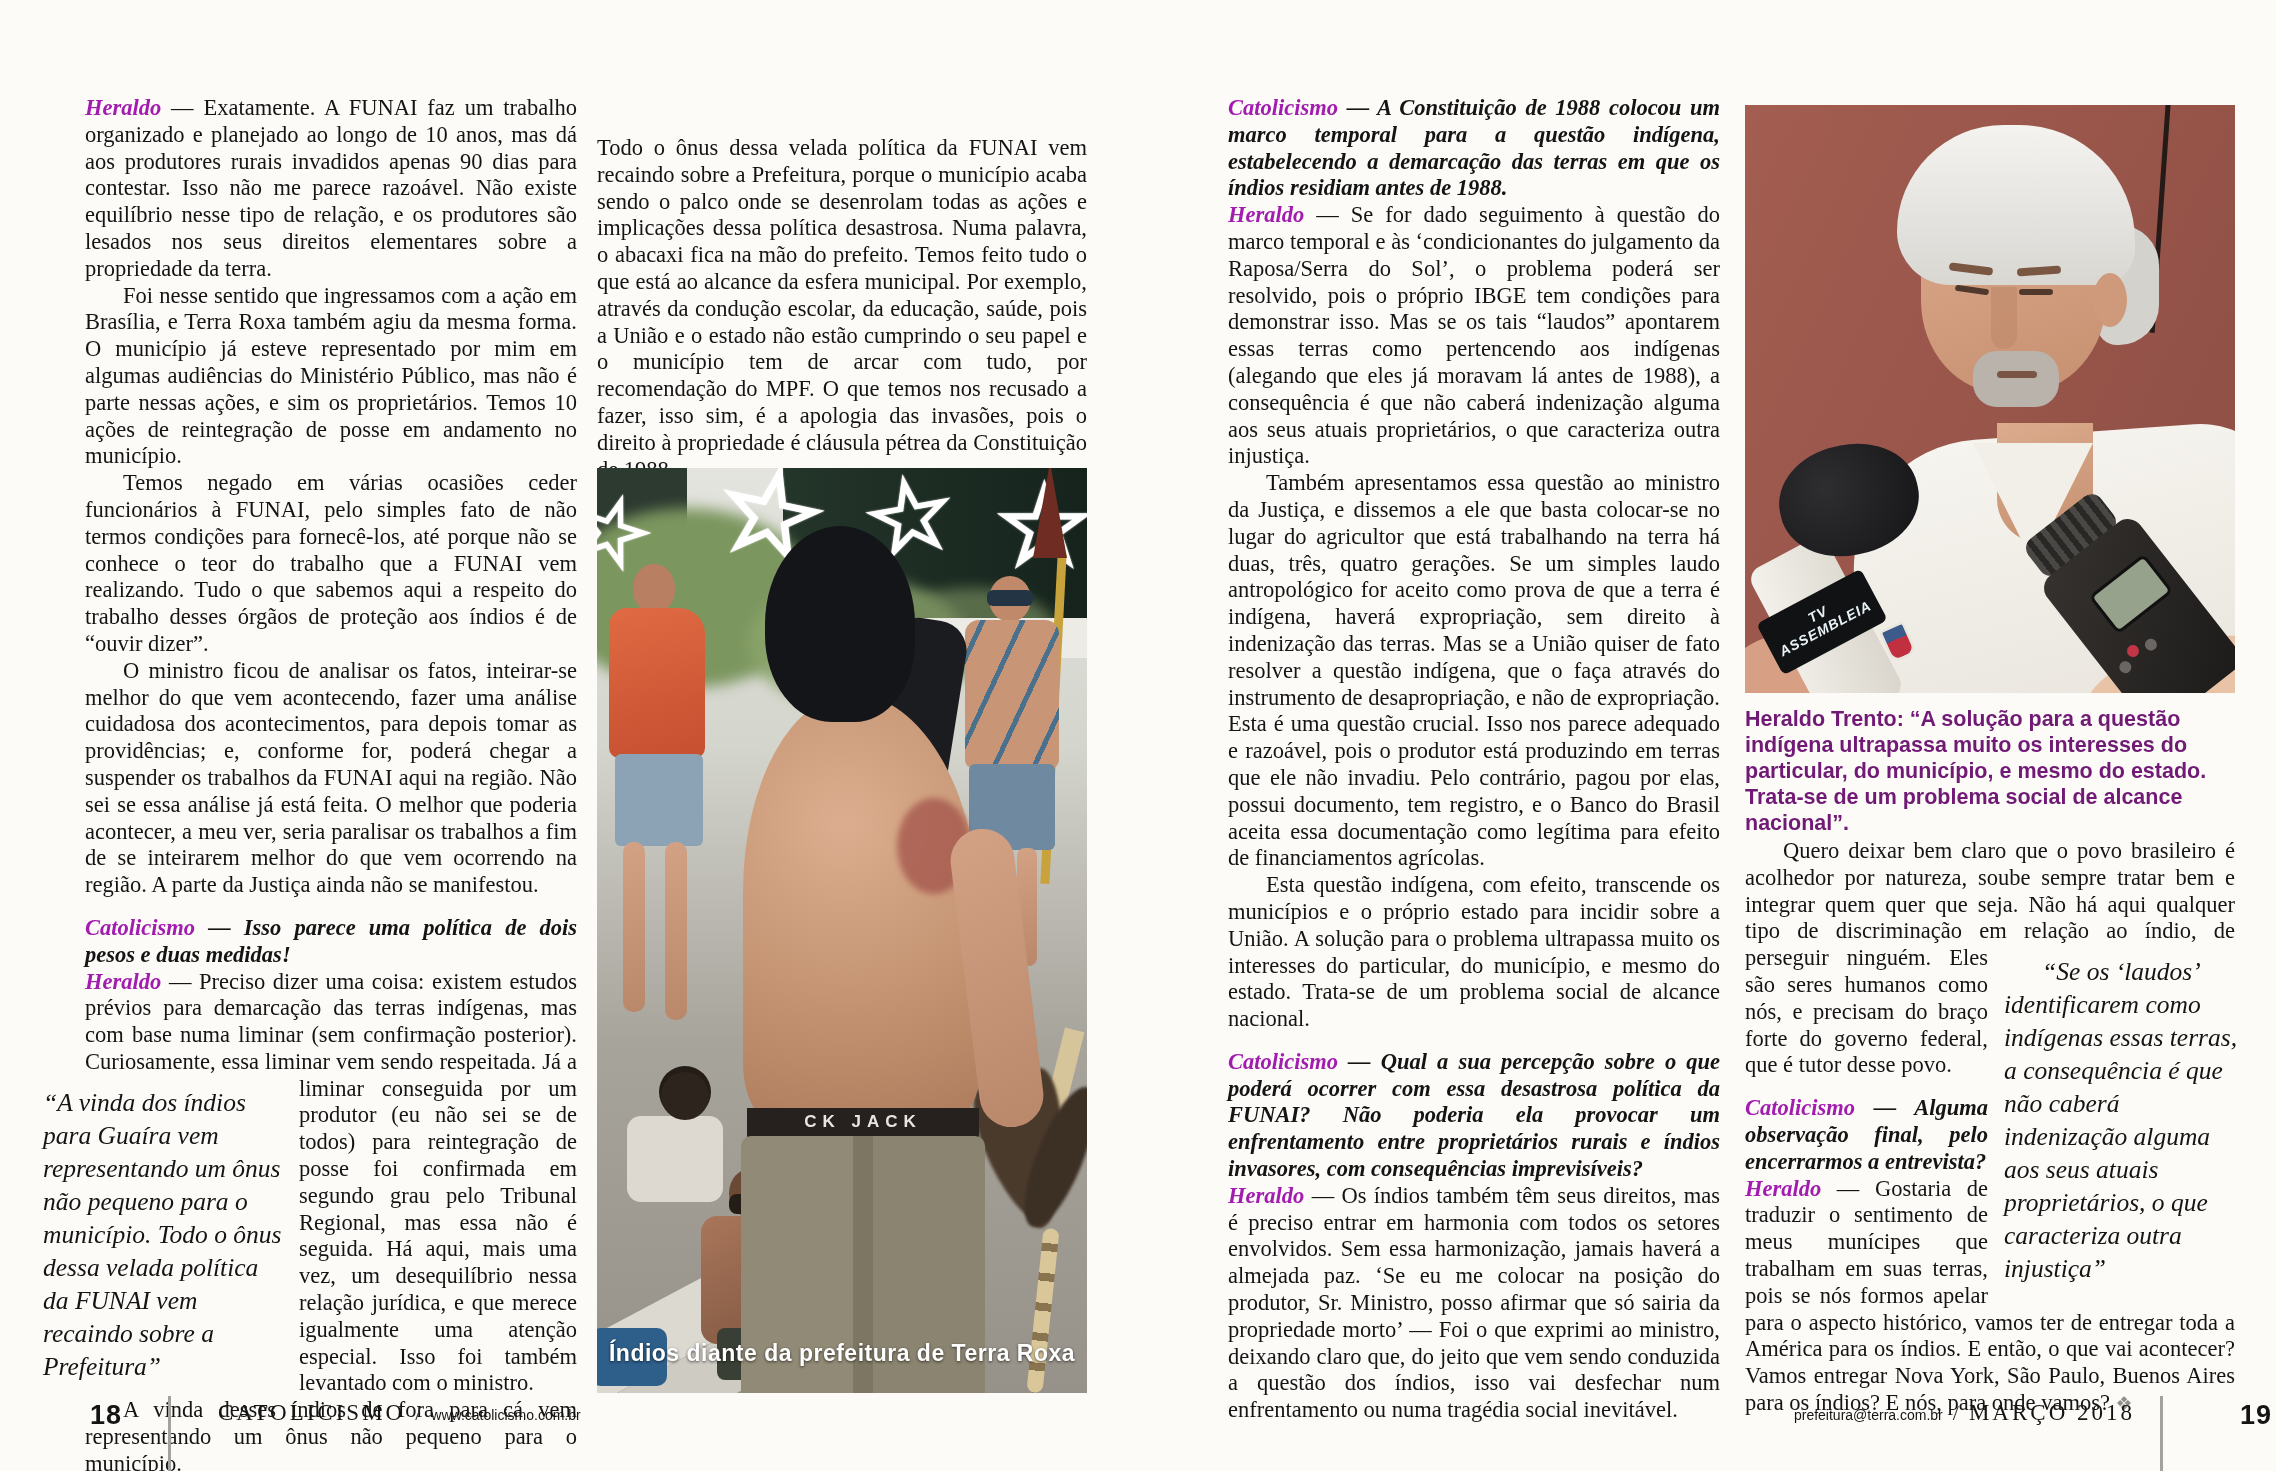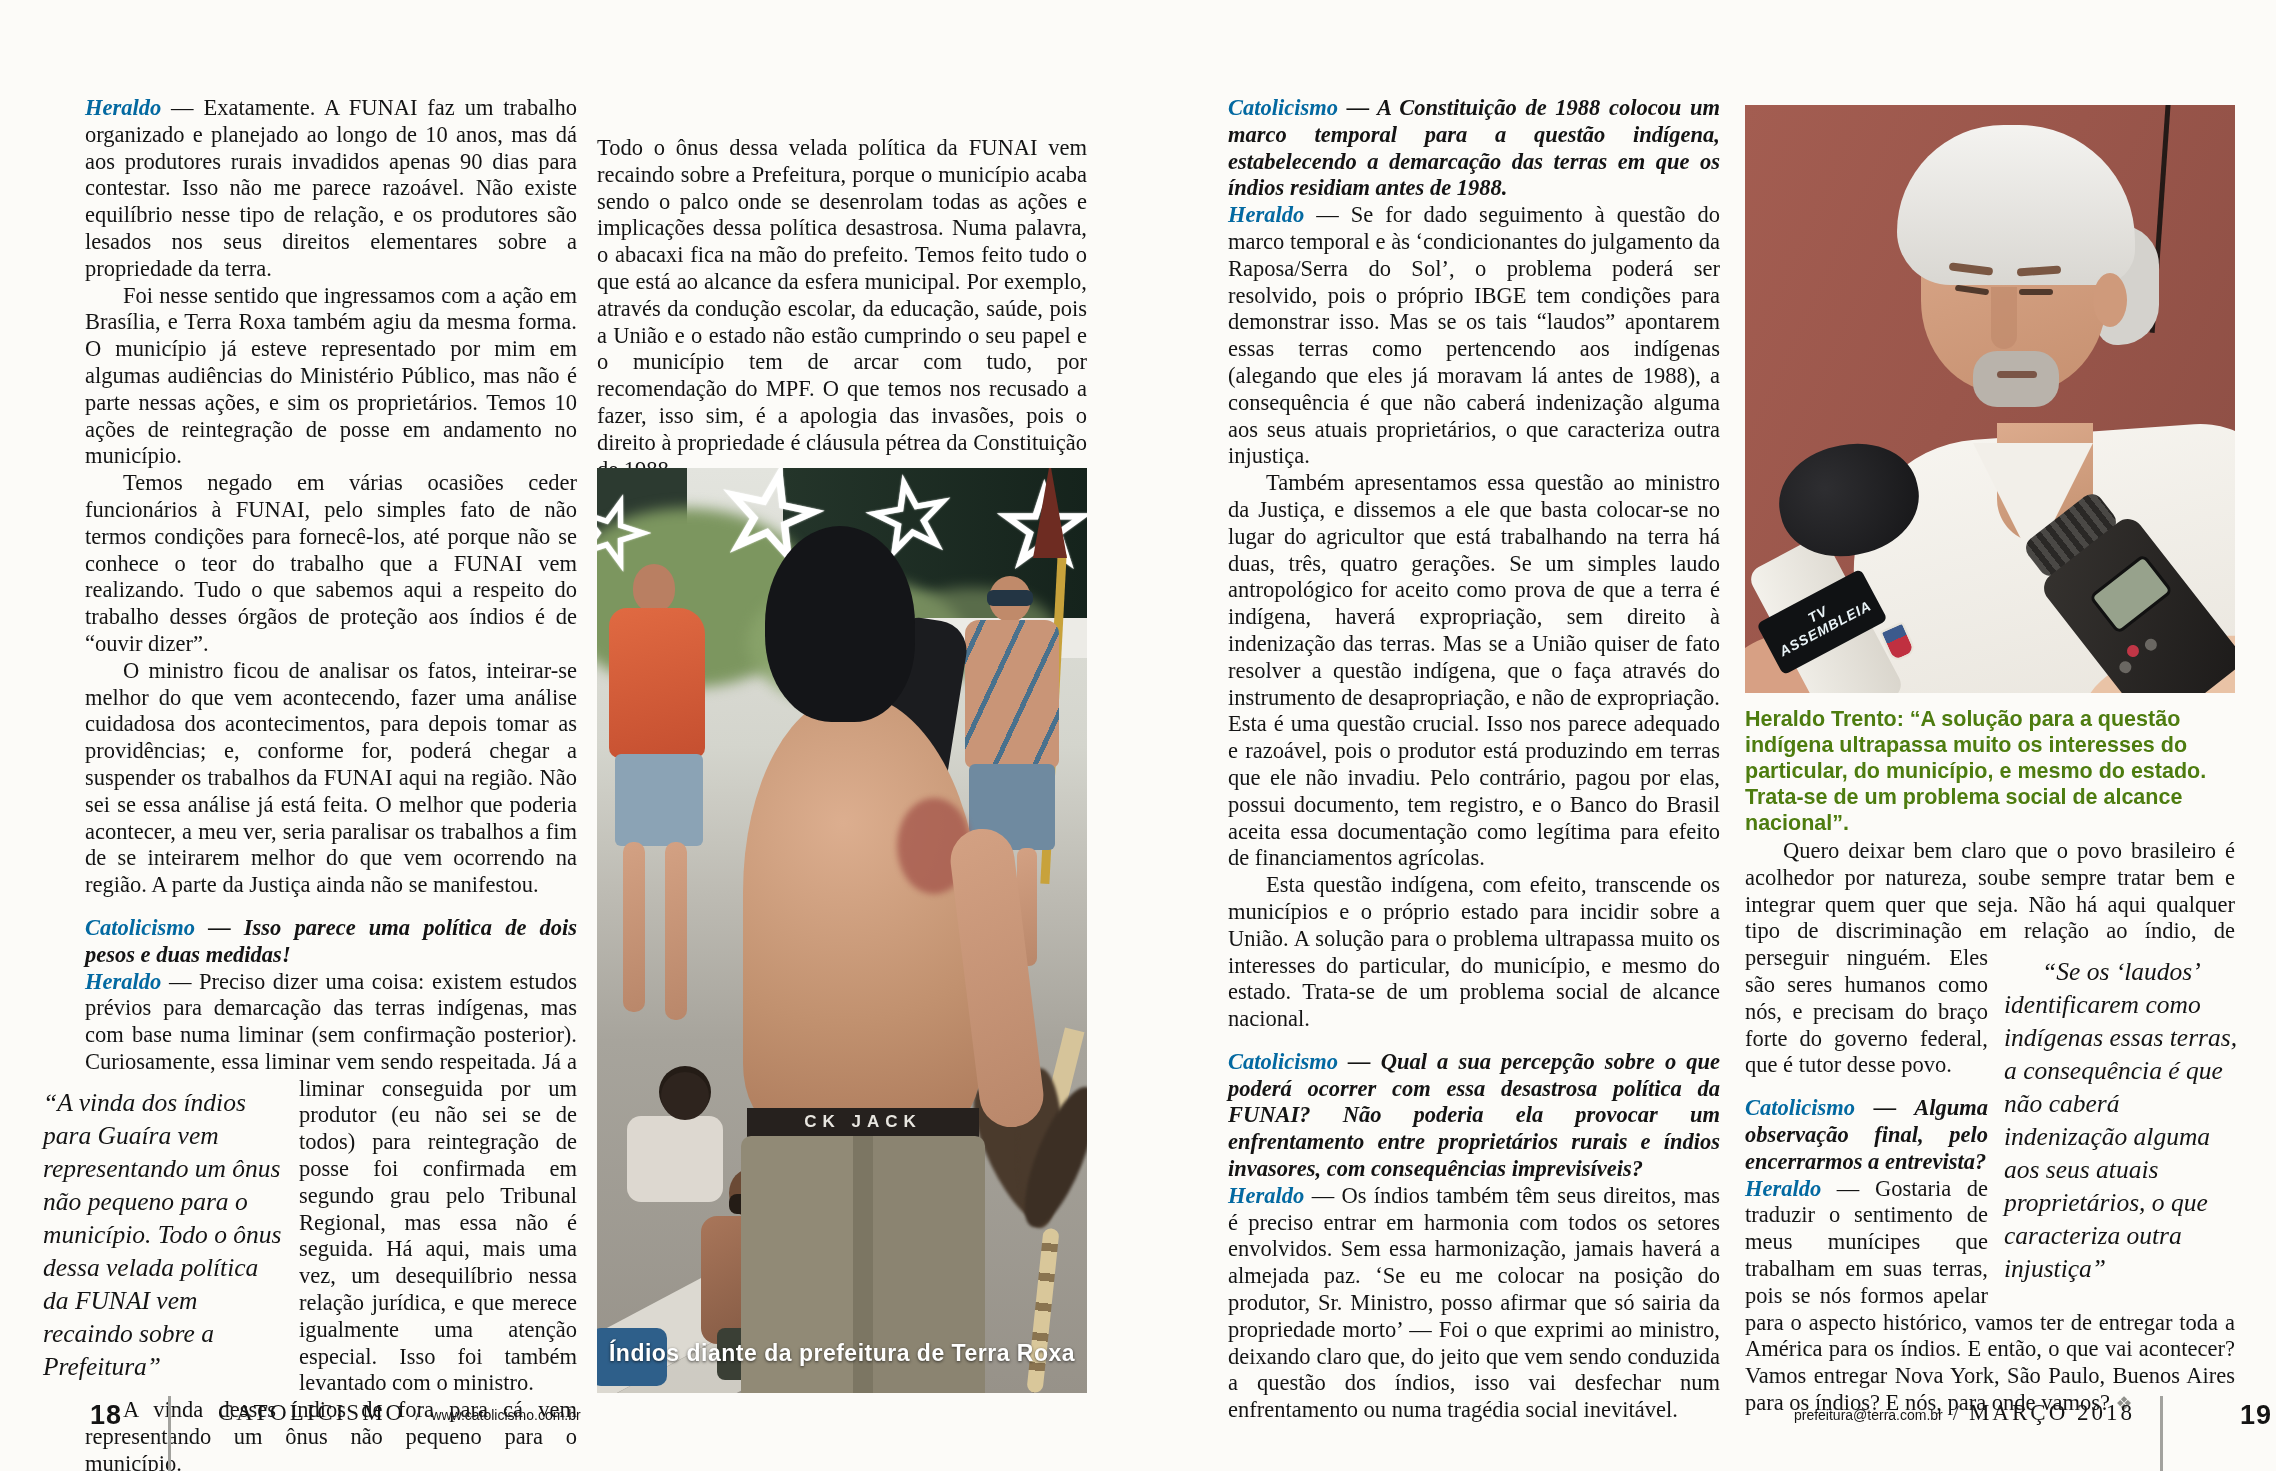--- a/index.html
+++ b/index.html
@@ -5,21 +5,21 @@
   html,body{margin:0;padding:0;}
   body{
     width:2276px;height:1471px;position:relative;overflow:hidden;
     background:#fcfbf8;color:#141414;
     font-family:"Liberation Serif", serif;
   }
   .col{position:absolute;text-align:justify;font-size:22.5px;line-height:26.8px;}
   .col p{margin:0;padding:0;}
   p.indent{text-indent:38px;}
   p.gap{margin-top:16px;}
-  .lead{font-weight:bold;font-style:italic;color:#0369a1;}
+  .lead{font-weight:bold;font-style:italic;color:#a21caf;}
   p.q{font-weight:bold;font-style:italic;}
   .pq{font-style:italic;font-size:25.5px;line-height:33px;text-align:left;font-weight:normal;}
   .pq-left{float:left;width:240px;margin:10px 16px 3px -42px;}
   .pq-right{float:right;width:245px;margin:10px -14px 4px 16px;}
   .endmark{color:#8f8f8b;font-size:19px;letter-spacing:1px;}
 
   
   #photo-indios{
     position:absolute;left:597px;top:468px;width:490px;height:925px;overflow:hidden;
     background:linear-gradient(180deg,#e3e4de 0%,#d4d5cd 30%,#bdbbb3 46%,#a7a49c 62%,#979289 100%);
@@ -138,21 +138,21 @@
                  background:#97a28c;transform:rotate(-38deg);box-shadow:0 0 0 3px #111;}
   .ph2-recbtn{position:absolute;right:96px;bottom:36px;width:12px;height:12px;border-radius:50%;background:#c03646;
               box-shadow:18px 6px 0 0 #6a6762, -16px 8px 0 0 #6a6762;transform:rotate(-38deg);}
   .ph2-hand2{position:absolute;right:-40px;bottom:-40px;width:190px;height:86px;border-radius:40%;
              background:#e9c3a6;transform:rotate(-18deg);}
 
   
   #caption-interview{
     position:absolute;left:1745px;top:706px;width:489px;
     font-family:"Liberation Sans",sans-serif;font-weight:bold;font-size:21.5px;line-height:26px;
-    color:#4d7c0f;text-align:left;
+    color:#701a75;text-align:left;
   }
   .footer{position:absolute;top:1400px;font-size:22px;white-space:nowrap;}
   .pagenum{font-family:"Liberation Sans",sans-serif;font-weight:bold;font-size:27px;letter-spacing:1px;}
   .fbar{position:absolute;top:1396px;width:3px;height:75px;background:#a2a29e;}
   .fjournal{letter-spacing:3px;font-size:23px;}
   .furl{font-family:"Liberation Sans",sans-serif;font-size:14px;}
   .fsep{padding:0 10px;color:#333;}
 </style>
 </head>
 <body>

